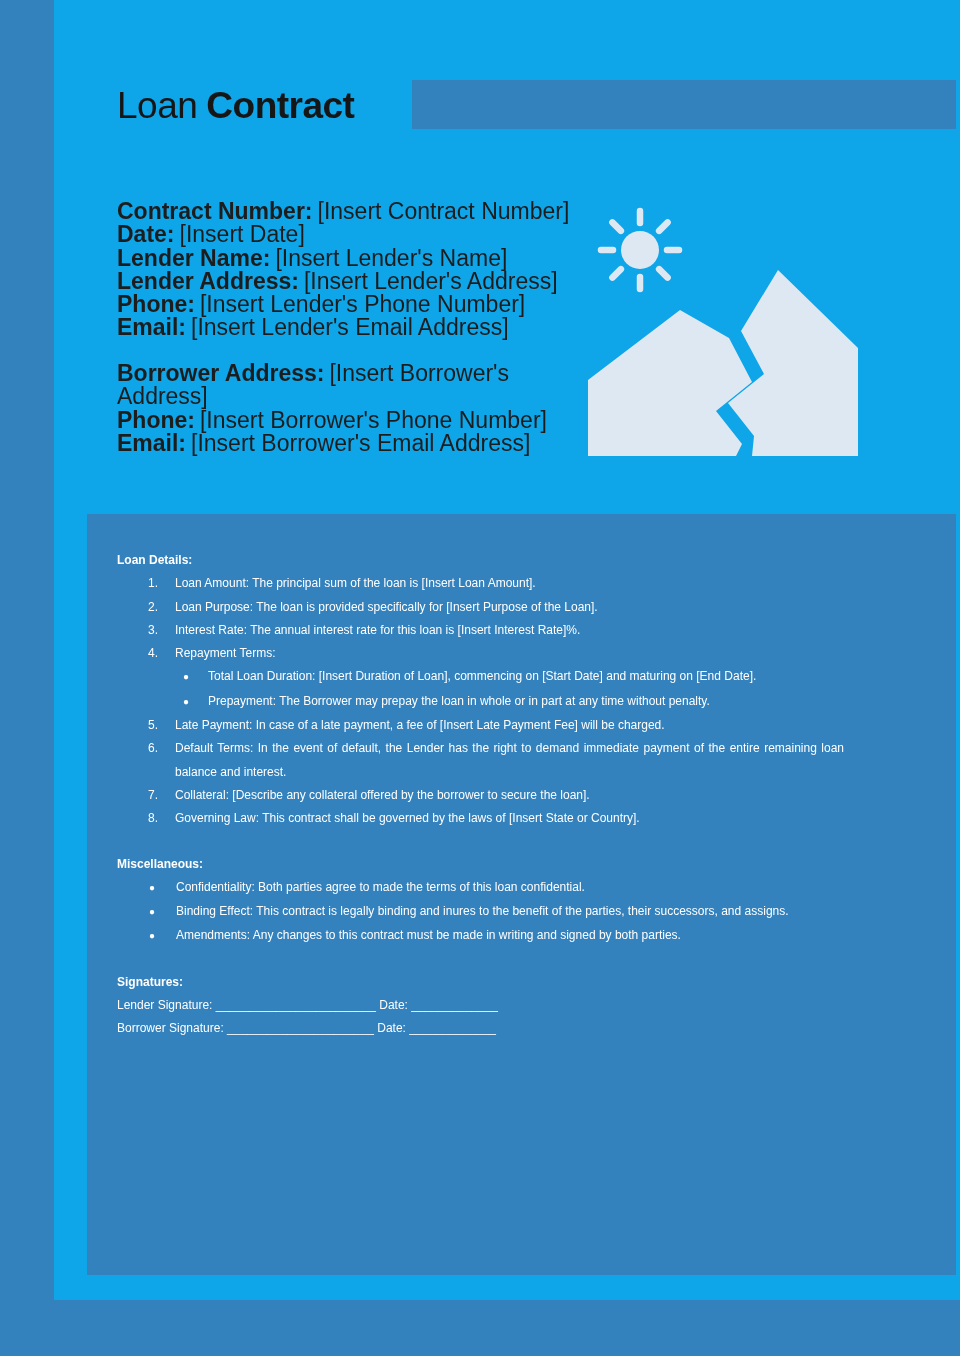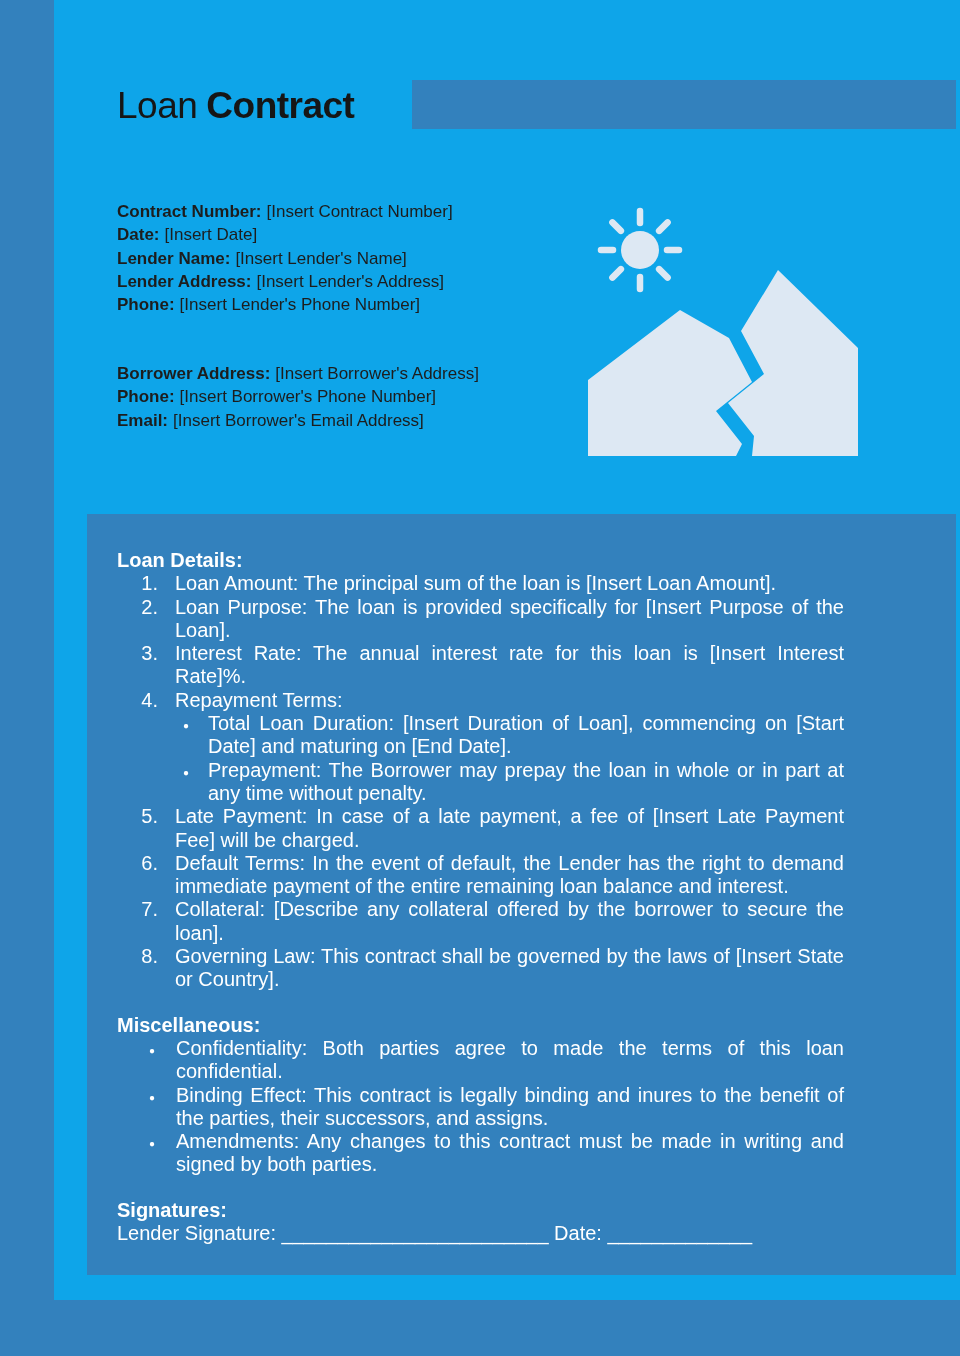--- a/index.html
+++ b/index.html
@@ -22,36 +22,36 @@
   
   .doc-title {
     position: absolute; left: 117px; top: 86px;
     font-size: 37px; line-height: 40px; color: #161616; letter-spacing: -0.5px;
     white-space: nowrap;
   }
   .doc-title .t-reg  { font-weight: 400; margin-right: 9px; }
   .doc-title .t-bold { font-weight: 700; }
 
   
-  .info-block { position: absolute; left: 117px; width: 470px; color: #1d1d1d; font-size: 17px; line-height: 23.3px; }
+  .info-block { position: absolute; left: 117px; width: 470px; color: #1d1d1d; font-size: 23px; line-height: 23.3px; }
   .info-block.contract { top: 200px; }
   .info-block.borrower { top: 362px; }
   .info-line .lbl { font-weight: 700; margin-right: 5px; }
 
   
   .illus { position: absolute; left: 586px; top: 206px; width: 292px; height: 250px; }
   .illus .shape { fill: #dde8f3; }
   .illus .ray   { stroke: #dde8f3; stroke-width: 6.5; stroke-linecap: round; }
 
   
   .panel {
     position: absolute; left: 87px; top: 514px; width: 869px; height: 761px;
     background: #3381bd; color: #ffffff;
     padding: 35px 112px 0 30px;
-    font-size: 20px; line-height: 23.3px;
+    font-size: 12px; line-height: 23.3px;
   }
   .panel-heading { font-weight: 700; }
 
   .num-row  { display: flex; }
   .num-row .num { flex: 0 0 58px; text-align: right; padding-right: 17px; }
   .num-row .txt { flex: 1; text-align: justify; }
 
   .sub-row  { display: flex; margin-left: 58px; }
   .sub-row .dot { flex: 0 0 33px; padding-left: 8px; }
   .sub-row .txt { flex: 1; text-align: justify; }
@@ -77,20 +77,21 @@
     <span class="t-reg">Loan</span><span class="t-bold">Contract</span>
   </div>
   <div class="title-bar"></div>
 
   <div class="info-block contract">
     <div class="info-line"><span class="lbl">Contract Number:</span><span>[Insert Contract Number]</span></div>
     <div class="info-line"><span class="lbl">Date:</span><span>[Insert Date]</span></div>
     <div class="info-line"><span class="lbl">Lender Name:</span><span>[Insert Lender's Name]</span></div>
     <div class="info-line"><span class="lbl">Lender Address:</span><span>[Insert Lender's Address]</span></div>
     <div class="info-line"><span class="lbl">Phone:</span><span>[Insert Lender's Phone Number]</span></div>
+    <div class="info-line"><span class="lbl">Email:</span><span>[Insert Lender's Email Address]</span></div>
   </div>
 
   <div class="info-block borrower">
     <div class="info-line"><span class="lbl">Borrower Address:</span><span>[Insert Borrower's Address]</span></div>
     <div class="info-line"><span class="lbl">Phone:</span><span>[Insert Borrower's Phone Number]</span></div>
     <div class="info-line"><span class="lbl">Email:</span><span>[Insert Borrower's Email Address]</span></div>
   </div>
 
   <div class="illus">
     <svg viewBox="0 0 292 250" width="292" height="250" xmlns="http://www.w3.org/2000/svg">
@@ -173,18 +174,19 @@
     </div>
     <div class="misc-row">
       <span class="dot"></span>
       <span class="txt">Amendments: Any changes to this contract must be made in writing and signed by both parties.</span>
     </div>
 
     <div class="gap"></div>
 
     <div class="panel-heading">Signatures:</div>
     <div class="sig-line">Lender Signature: ________________________ Date: _____________</div>
+    <div class="sig-line">Borrower Signature: ______________________ Date: _____________</div>
 
   </div>
 
   <div class="footer-bar"></div>
 
 </div>
 
 </body></html>

